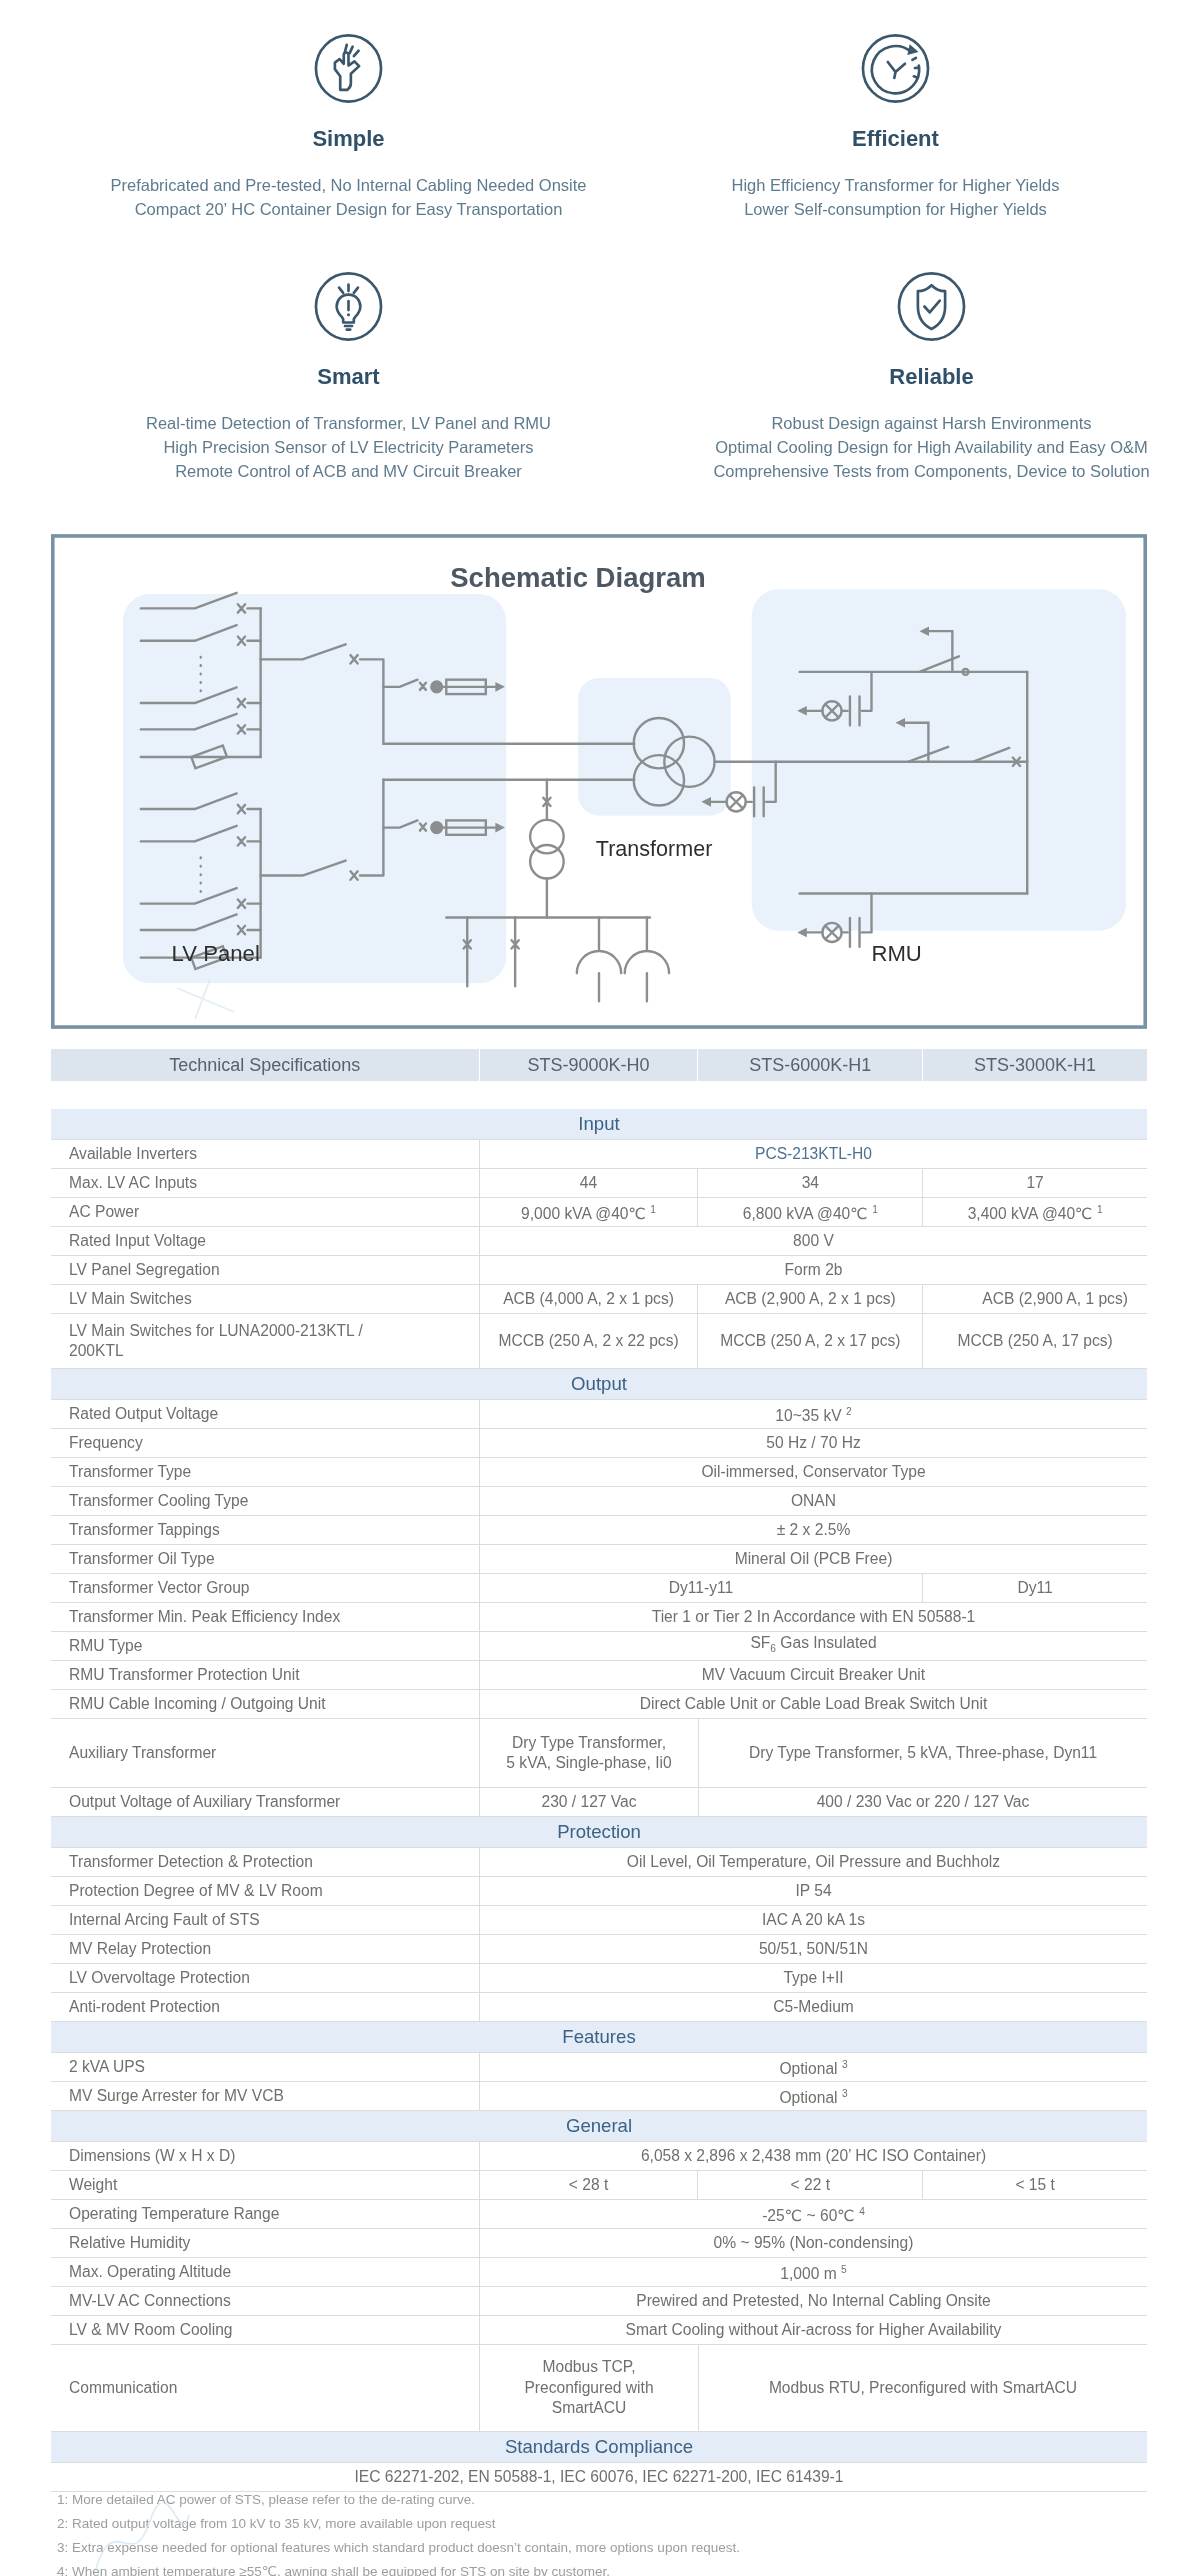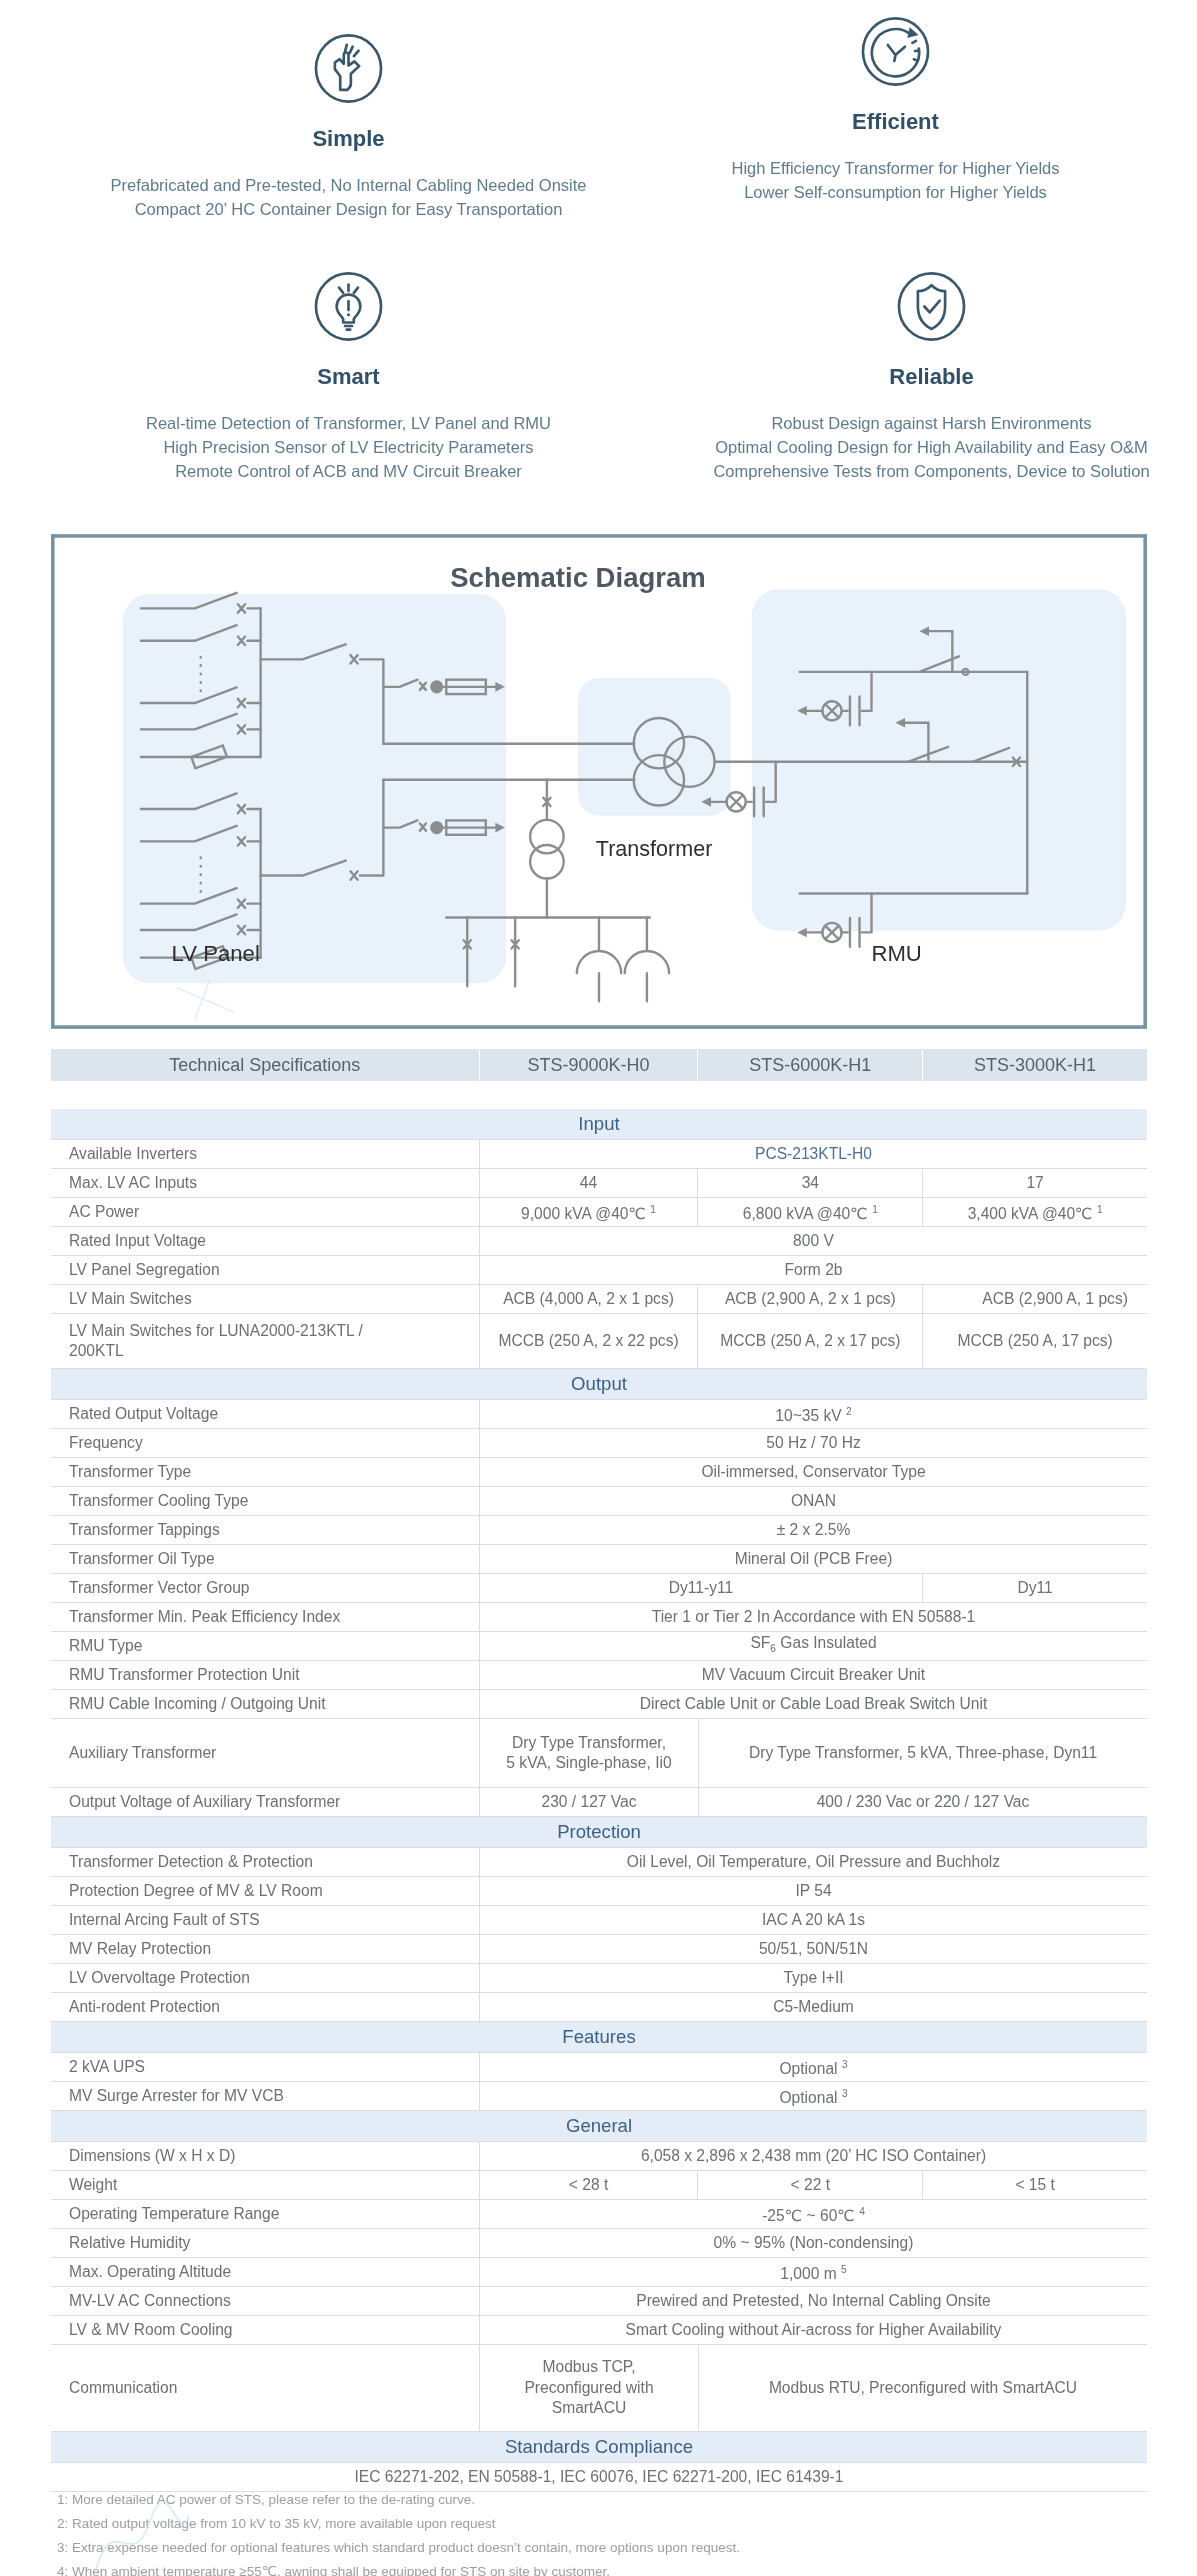--- a/index.html
+++ b/index.html
@@ -49,21 +49,21 @@
         <ellipse cx="60" cy="60" rx="55" ry="56"></ellipse>
         <path d="M57 20 L54 32 M67 23 L62 34 M77 30 L69 39"></path>
         <path d="M46 96 V73 L37 61 V50 L45 44 L52 52 V37 Q52 33 56 33 Q60 33 60 37 V55 L70 48 L78 56 L64 69 V85 Q64 92 58 96 Z"></path>
       </svg>
     </span>
     <div class="title">Simple</div>
     <div class="line">Prefabricated and Pre-tested, No Internal Cabling Needed Onsite</div>
     <div class="line">Compact 20’ HC Container Design for Easy Transportation</div>
   </div>
 
-  <div class="feature" style="left:596px;top:16px;">
+  <div class="feature" style="left:596px;top:33px;">
     <span class="icon">
       <svg width="71" height="71" viewBox="0 0 120 120" fill="none" stroke="#3a576b" stroke-width="4.5" stroke-linecap="round" stroke-linejoin="round">
         <ellipse cx="60" cy="60" rx="55" ry="56"></ellipse>
         <path d="M85.7 31.4 A40 40 0 1 0 99.4 55.1"></path>
         <polygon points="84,19 99,32 80,37" fill="#3a576b" stroke="none"></polygon>
         <path d="M94.6 42 L88.6 45.5 M99.8 58.5 L92.9 59.2 M97.6 75.7 L91 73.3"></path>
         <path d="M60 66 L47 49 M60 66 L76 52 M60 66 L58 76"></path>
       </svg>
     </span>
     <div class="title">Efficient</div>

